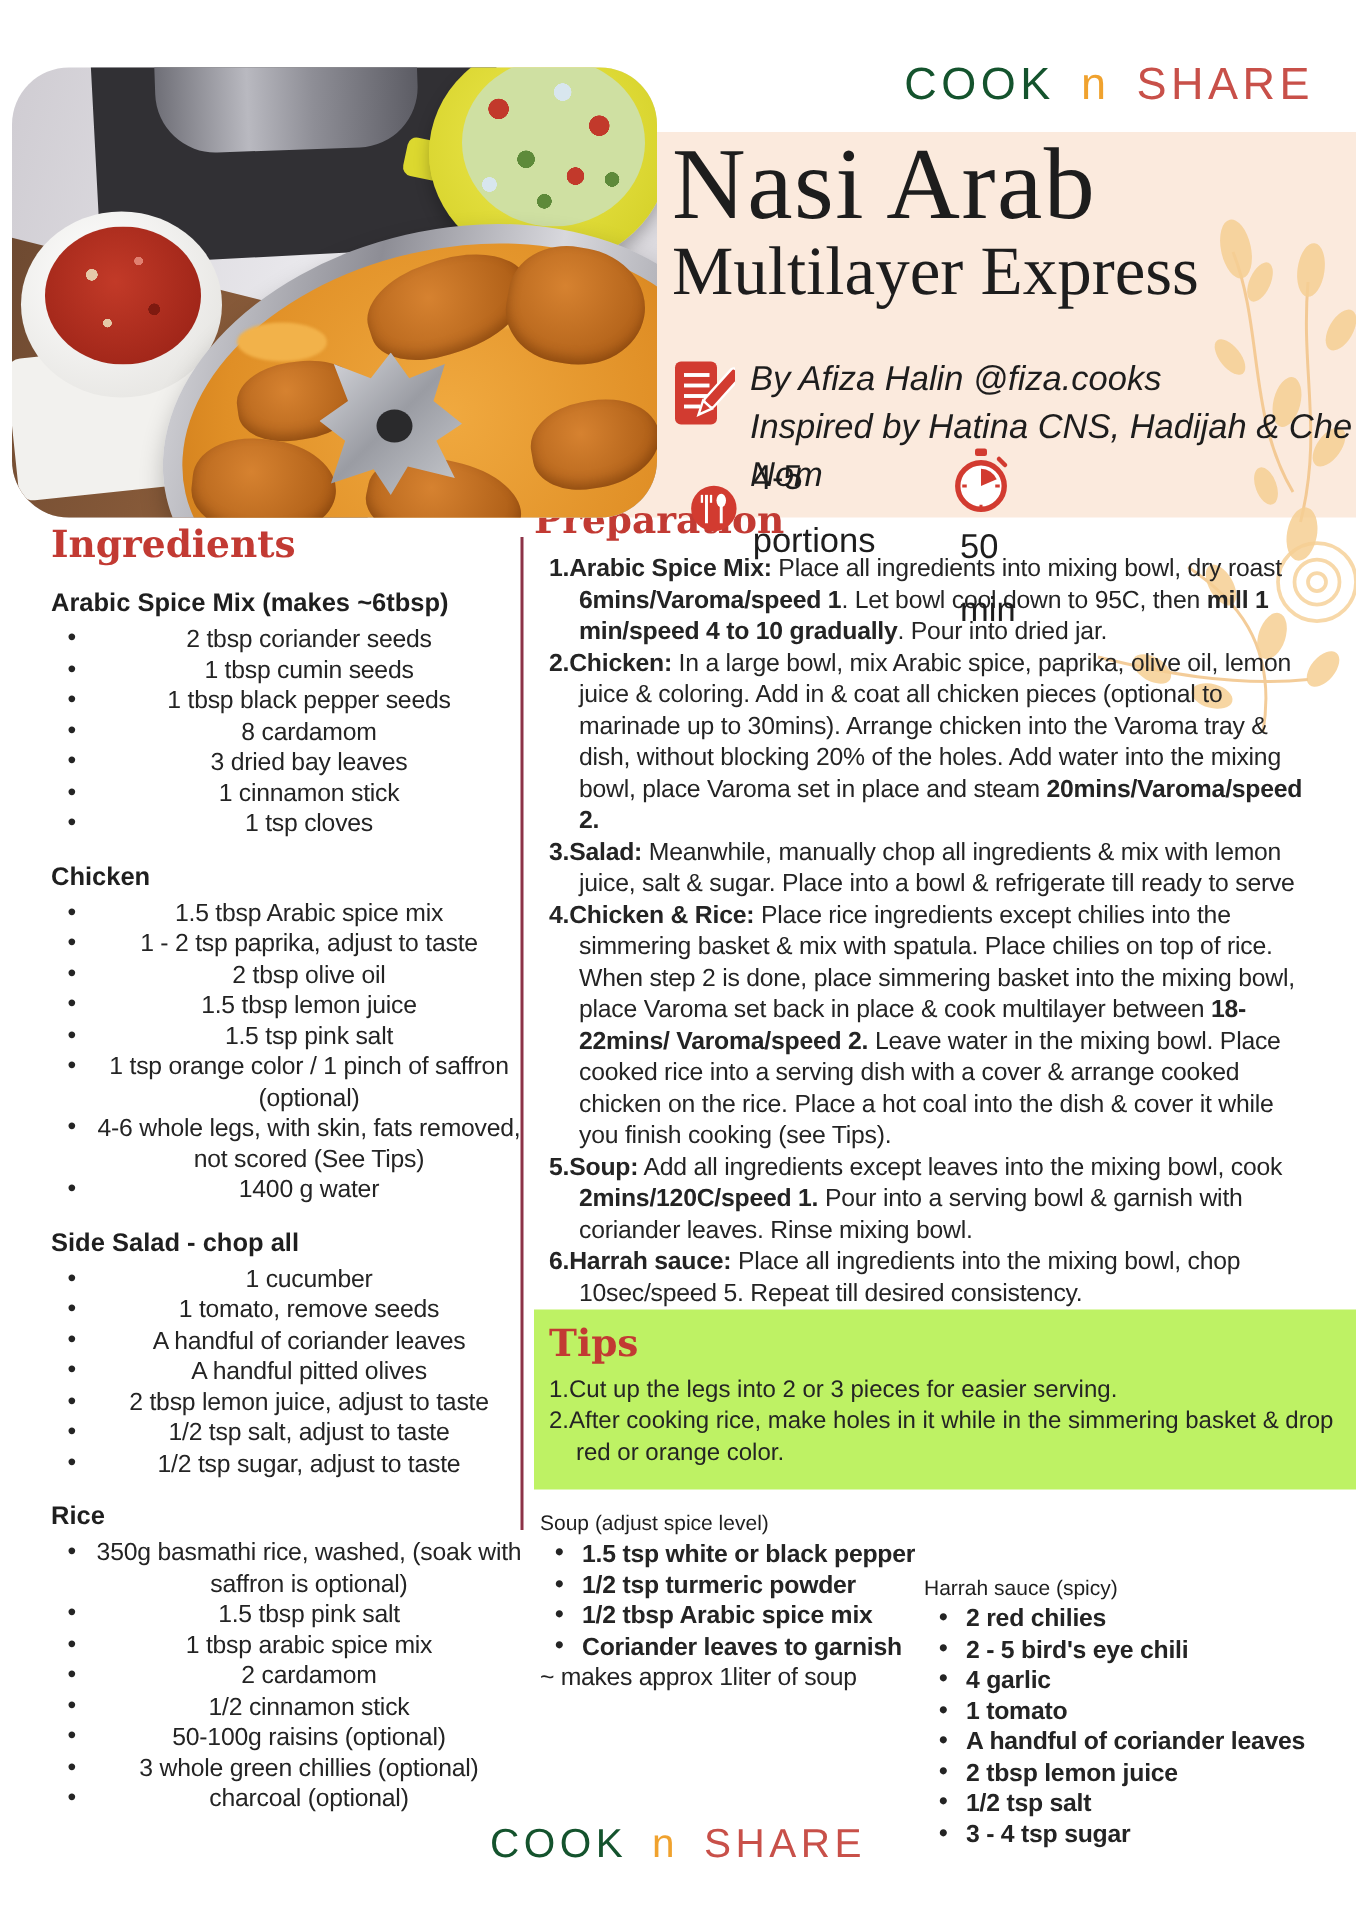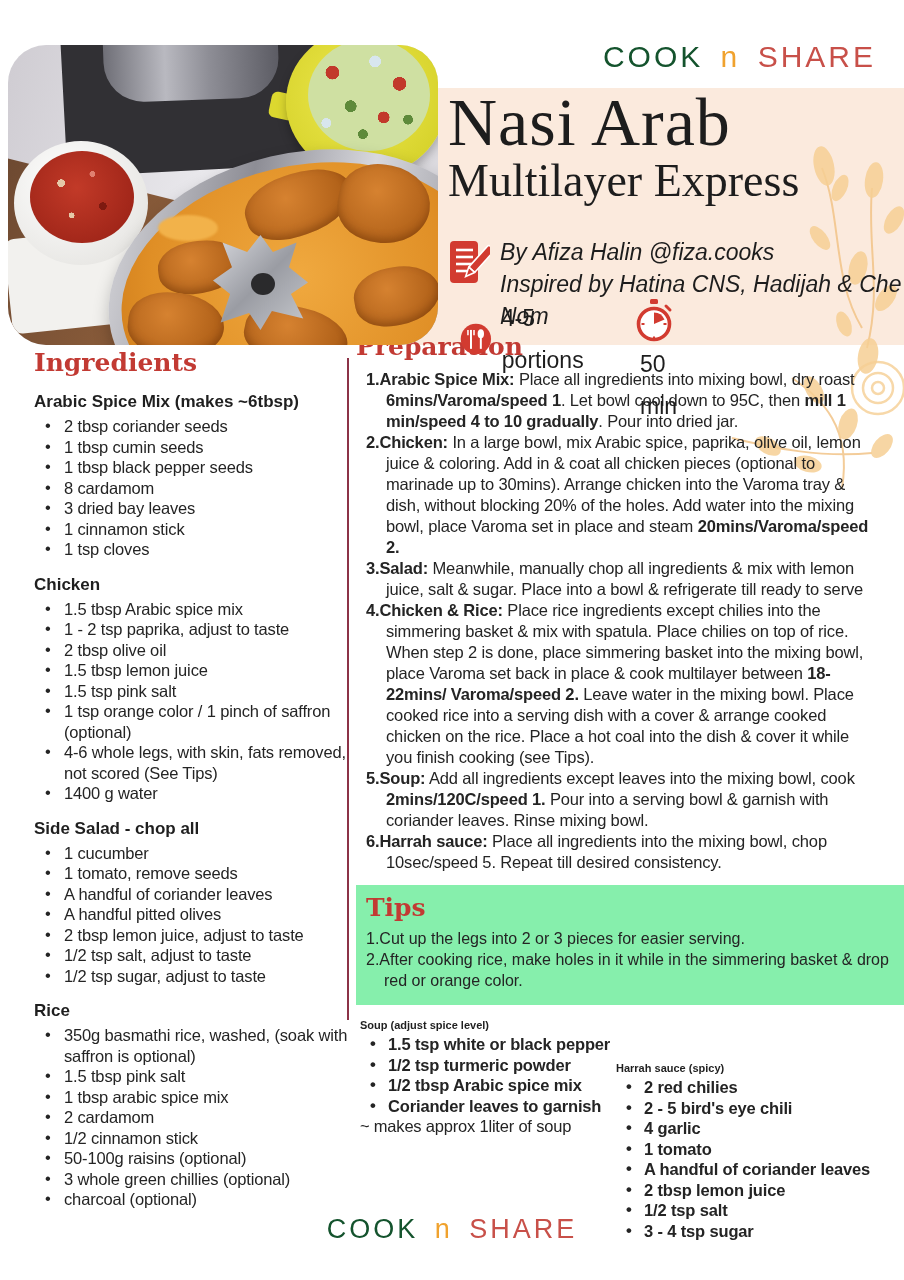--- a/index.html
+++ b/index.html
@@ -61,33 +61,33 @@
   .inforow .item .txt{margin-left:10px;line-height:42px;}
   .it-portions{left:12px;}
   .it-time{left:182px;flex-direction:column;}
 
   
   .sec-h{font-family:"DejaVu Serif",serif;font-weight:700;font-size:25px;color:#c23a33;}
   .divider{position:absolute;left:347px;top:358px;width:2px;height:662px;background:#8c3247;z-index:1;}
 
   .col-left{position:absolute;left:34px;top:348px;width:314px;z-index:2;}
   .ing-title{font-weight:700;font-size:17px;color:#1f1f1f;margin:15px 0 4px;}
-  .ing ul{list-style:none;margin:0;padding:0;font-size:16.5px;line-height:20.5px;letter-spacing:-0.15px;}
+  .ing ul{list-style:none;margin:0;padding:0;font-size:16.5px;line-height:20.5px;letter-spacing:-0.15px;text-align:center;}
   .ing li{position:relative;padding-left:30px;}
   .ing li::before{content:"•";position:absolute;left:11px;top:-1px;}
 
   .col-right{position:absolute;left:356px;top:332px;width:548px;z-index:2;}
   .prep ol{list-style:none;margin:8px 0 0;padding:0 30px 0 10px;font-size:16.5px;line-height:21px;letter-spacing:-0.15px;}
   .prep li{padding-left:20px;text-indent:-20px;margin:0;}
   .b{font-weight:700;}
-  .tips-block{margin-top:12px;background:#86efac;padding:8px 14px 14px 10px;}
+  .tips-block{background:#bef264;padding:8px 14px 14px 10px;}
   .tips-block ol{list-style:none;margin:6px 0 0;padding:0;font-size:16px;line-height:21px;}
   .tips-block li{padding-left:18px;text-indent:-18px;}
   .bottom-cols{display:flex;margin-top:14px;padding-left:4px;}
-  .bcol-title{font-weight:700;font-size:11px;color:#1f1f1f;margin-bottom:3px;}
+  .bcol-title{font-weight:400;font-size:14px;color:#1f1f1f;margin-bottom:3px;}
   .bcol ul{list-style:none;margin:0;padding:0;font-size:16.5px;line-height:20.5px;letter-spacing:-0.15px;font-weight:bold;}
   .bcol li{position:relative;padding-left:28px;}
   .bcol li::before{content:"•";position:absolute;left:10px;top:-1px;}
   .bcol-soup{width:256px;}
   .bcol-harrah{flex:1;margin-top:43px;}
   .soup-note{font-size:16.5px;margin-top:1px;letter-spacing:-0.2px;}
 </style>
 </head>
 <body>
 

